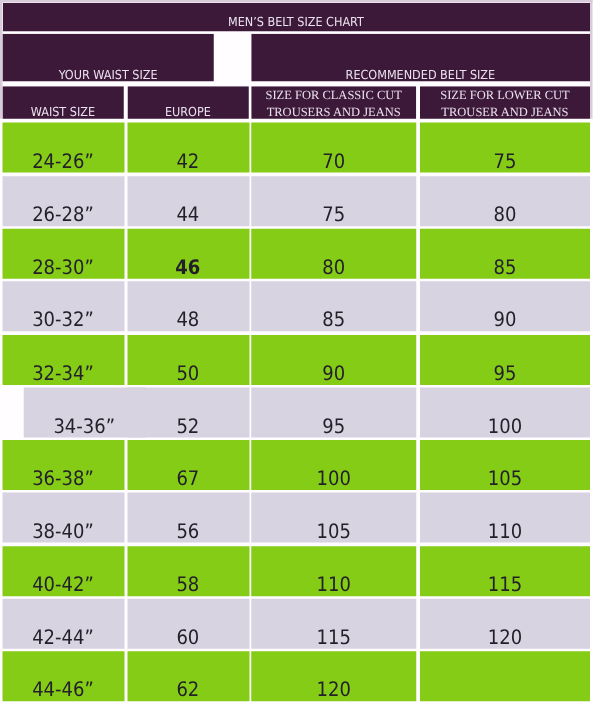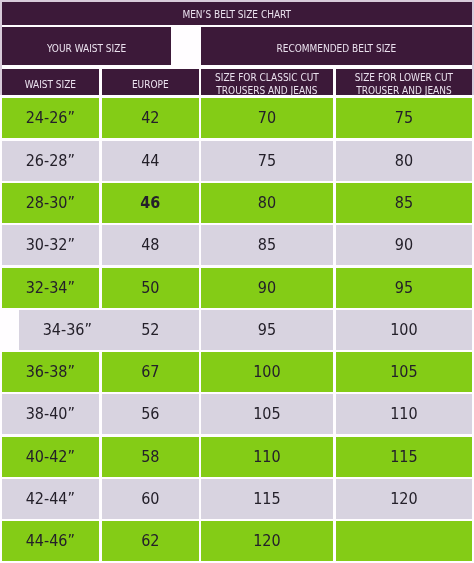--- a/index.html
+++ b/index.html
@@ -26,36 +26,36 @@
   #frame-top   { left: 0;       top: 0; width: 474px;  height: 2.1px; }
   #frame-left  { left: 0;       top: 0; width: 2.3px;  height: 95.3px; }
   #frame-right { left: 471.8px; top: 0; width: 2.2px;  height: 95.3px; }
 
   .cell {
     position: absolute;
     box-sizing: border-box;
     display: flex;
     flex-direction: column;
     align-items: center;
-    justify-content: center;
+    justify-content: flex-end;
     text-align: center;
     font-stretch: condensed;
     white-space: nowrap;
     will-change: transform;
   }
 
   .hdr {
     background: #3c1939;
     color: #ebe2ef;
     font-size: 10px;
     line-height: 13.4px;
   }
   .hdr > div { position: relative; top: 2.5px; }
   .hdr.title-cell > div { top: 1.2px; }
-  .hdr.two-line > div { top: 1.9px; }
+  .hdr.two-line > div { top: 1.9px; font-family: Liberation Serif, serif; }
 
   .lite { background: #84cc16; color: #24202a; font-size: 16px; }
   .dark { background: #d8d3e0; color: #24202a; font-size: 16px; }
 
   
   #chart-title          { left: 2.3px;   top: 2.1px;  width: 469.5px; height: 22.5px; }
   #group-header-0       { left: 2.3px;   top: 27.4px; width: 169px; height: 38.3px; }
   #group-header-1       { left: 201.2px; top: 27.4px; width: 270.6px; height: 38.3px; }
   #column-header-0      { left: 2.3px;   top: 69.0px; width: 96.7px;  height: 26.3px; }
   #column-header-1      { left: 101.8px; top: 69.0px; width: 96.6px;  height: 26.3px; }

